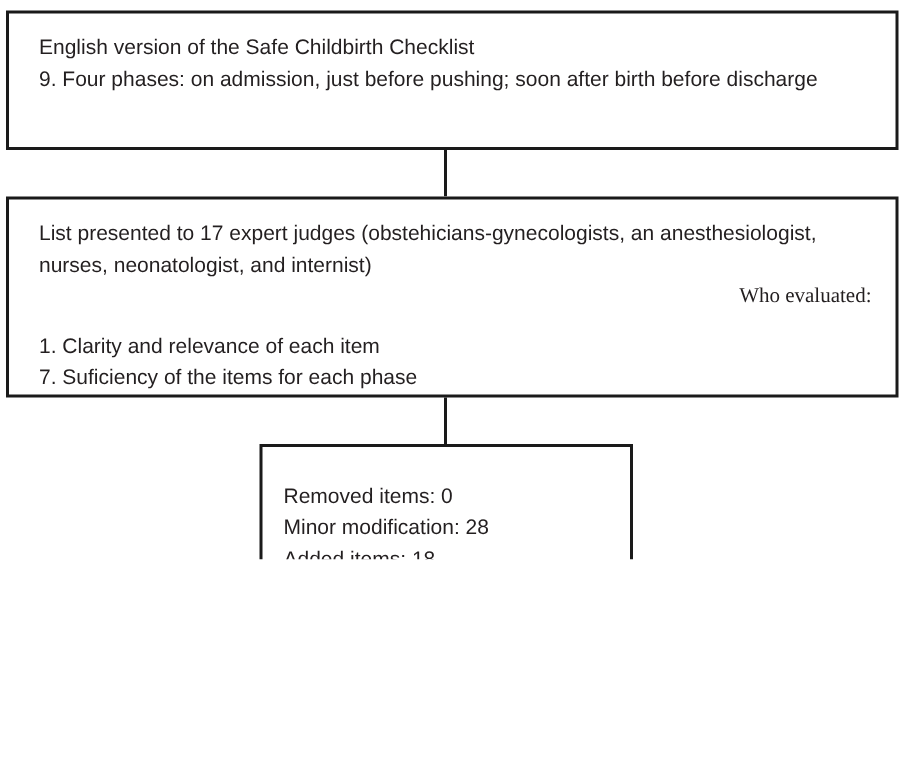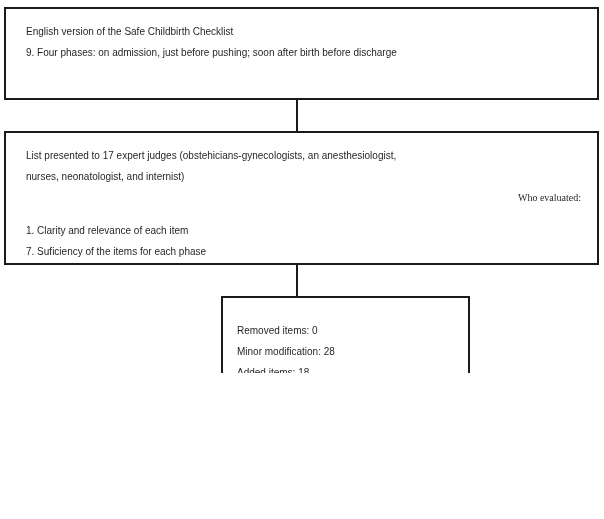--- a/index.html
+++ b/index.html
@@ -7,32 +7,32 @@
   body {
     font-family: "Liberation Sans", "DejaVu Sans", sans-serif;
     color: #231f20;
   }
   .canvas {
     position: relative;
     width: 604px;
     height: 373px;
     background: #ffffff;
     overflow: hidden;
-    font-size: 10px;
+    font-size: 14px;
     line-height: 21px;
   }
   .box {
     position: absolute;
     border: 2px solid #1a1a1a;
     background: #ffffff;
   }
   .line { white-space: nowrap; }
   .box1 { left: 4px;   top: 7px;   width: 595px; height: 93px;  padding: 12px 0 0 20px; }
   .box2 { left: 4px;   top: 131px; width: 595px; height: 134px; padding: 12px 0 0 20px; }
-  .box3 { left: 173px; top: 296px; width: 249px; height: 102px; padding: 22px 0 0 14px; margin-left: 48px; }
+  .box3 { left: 173px; top: 296px; width: 249px; height: 102px; padding: 22px 0 0 14px; }
   .box4 { left: 172px; top: 430px; width: 250px; height: 83px;  padding: 18px 0 0 14px; margin-top: 32px; }
   .centered-line {
     text-align: right;
     width: 555px;
     white-space: nowrap;
     font-family: Liberation Serif, serif;
   }
   .spacer { height: 12px; }
   .connector {
     position: absolute;

